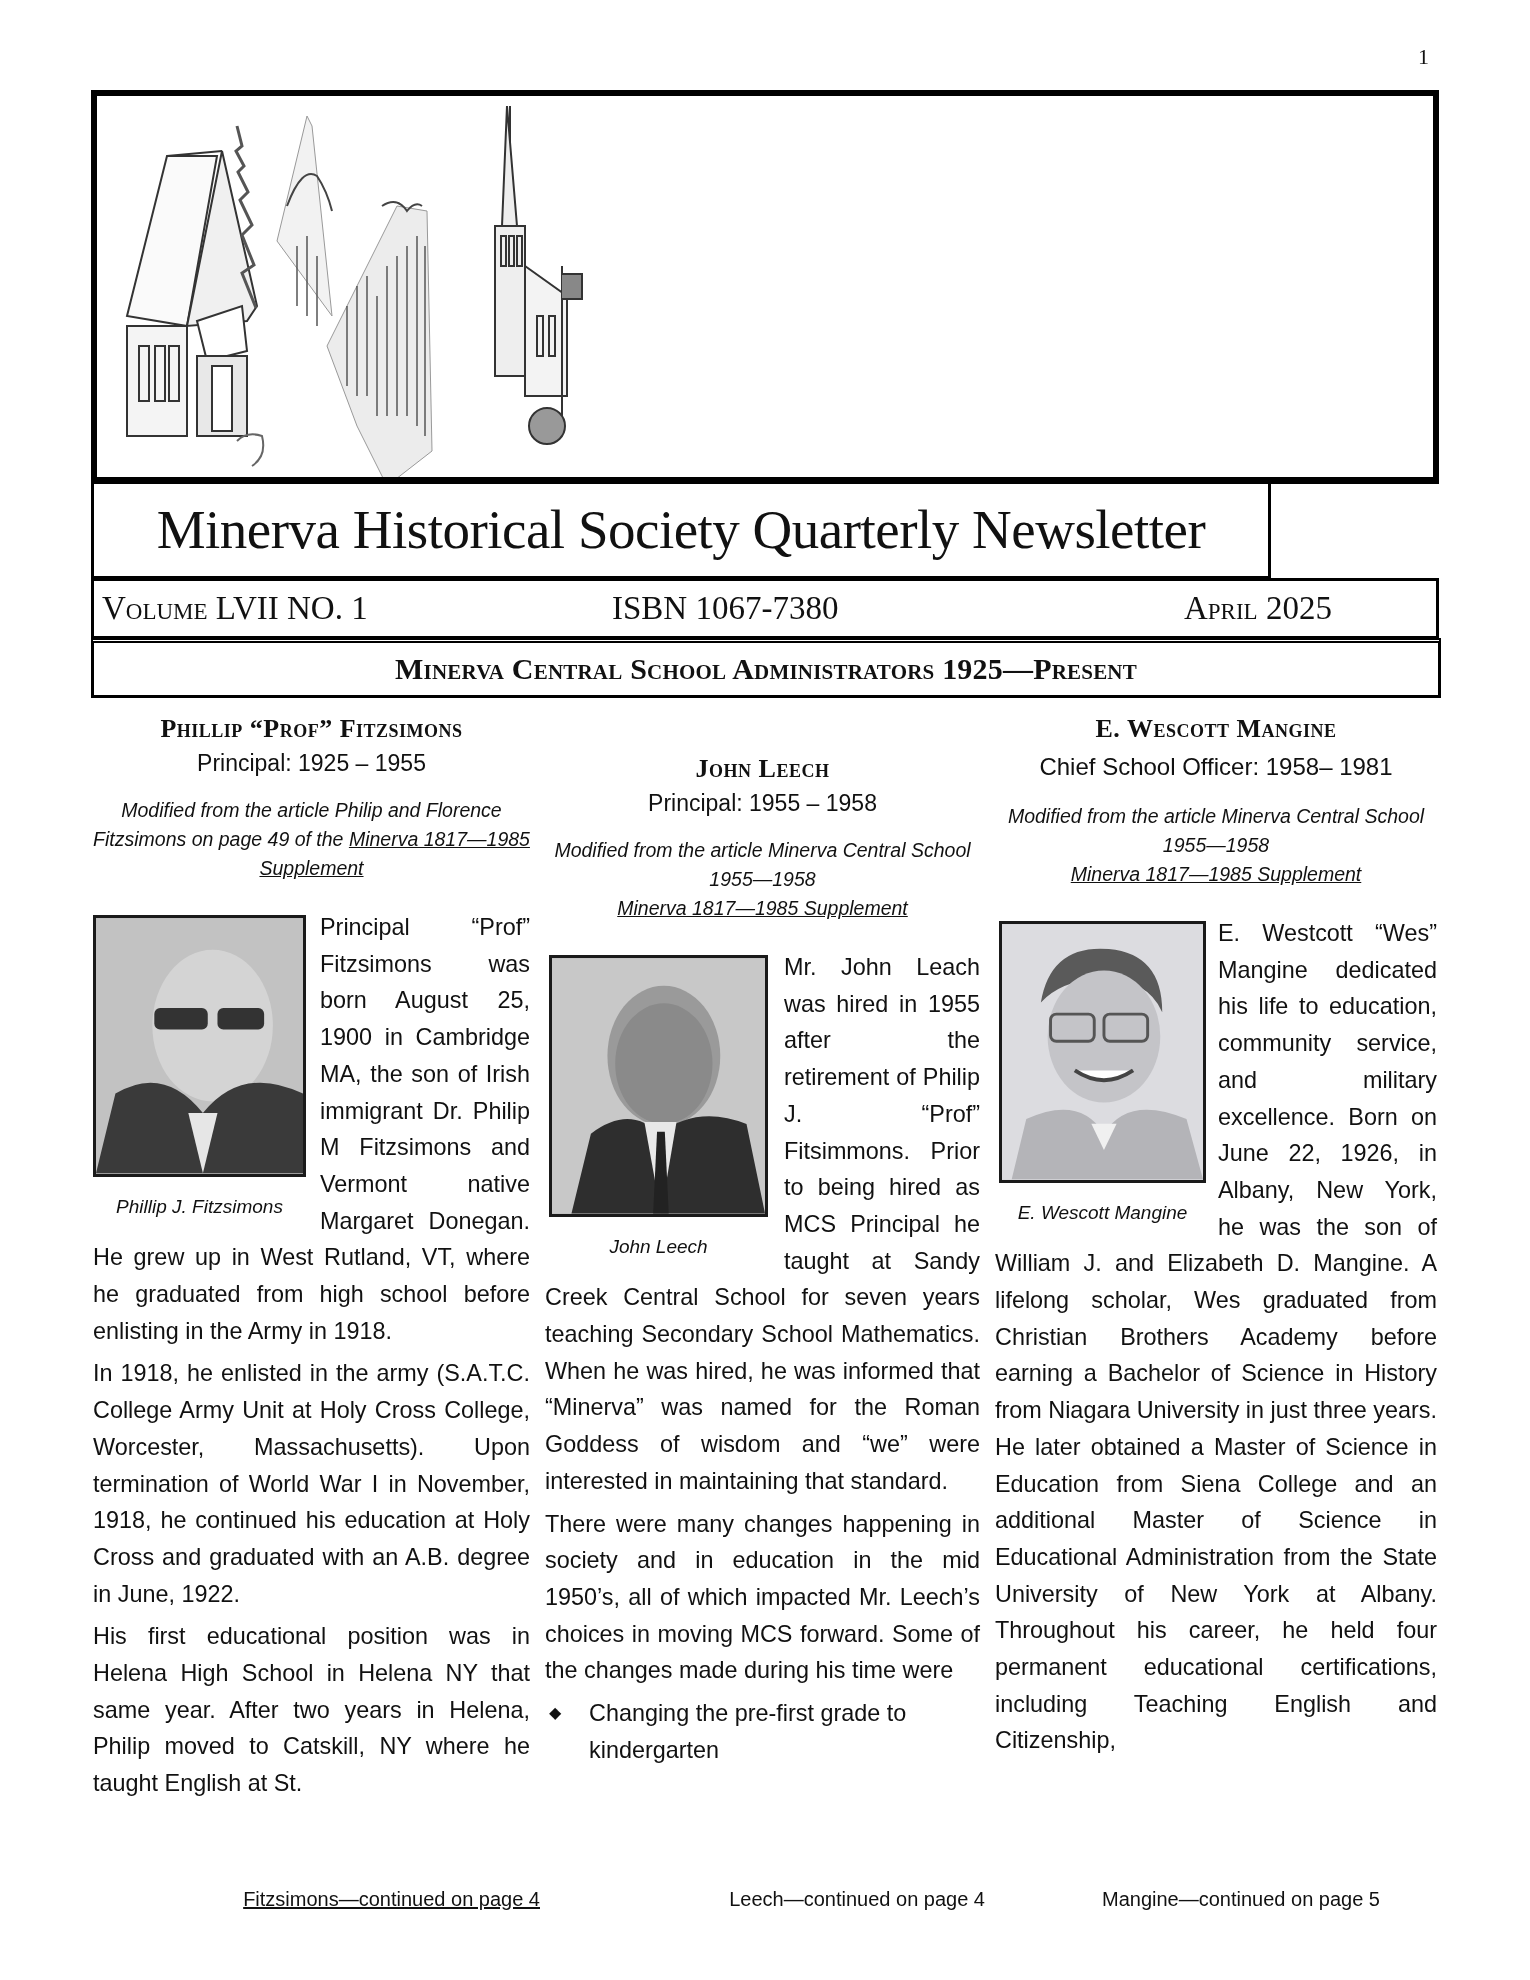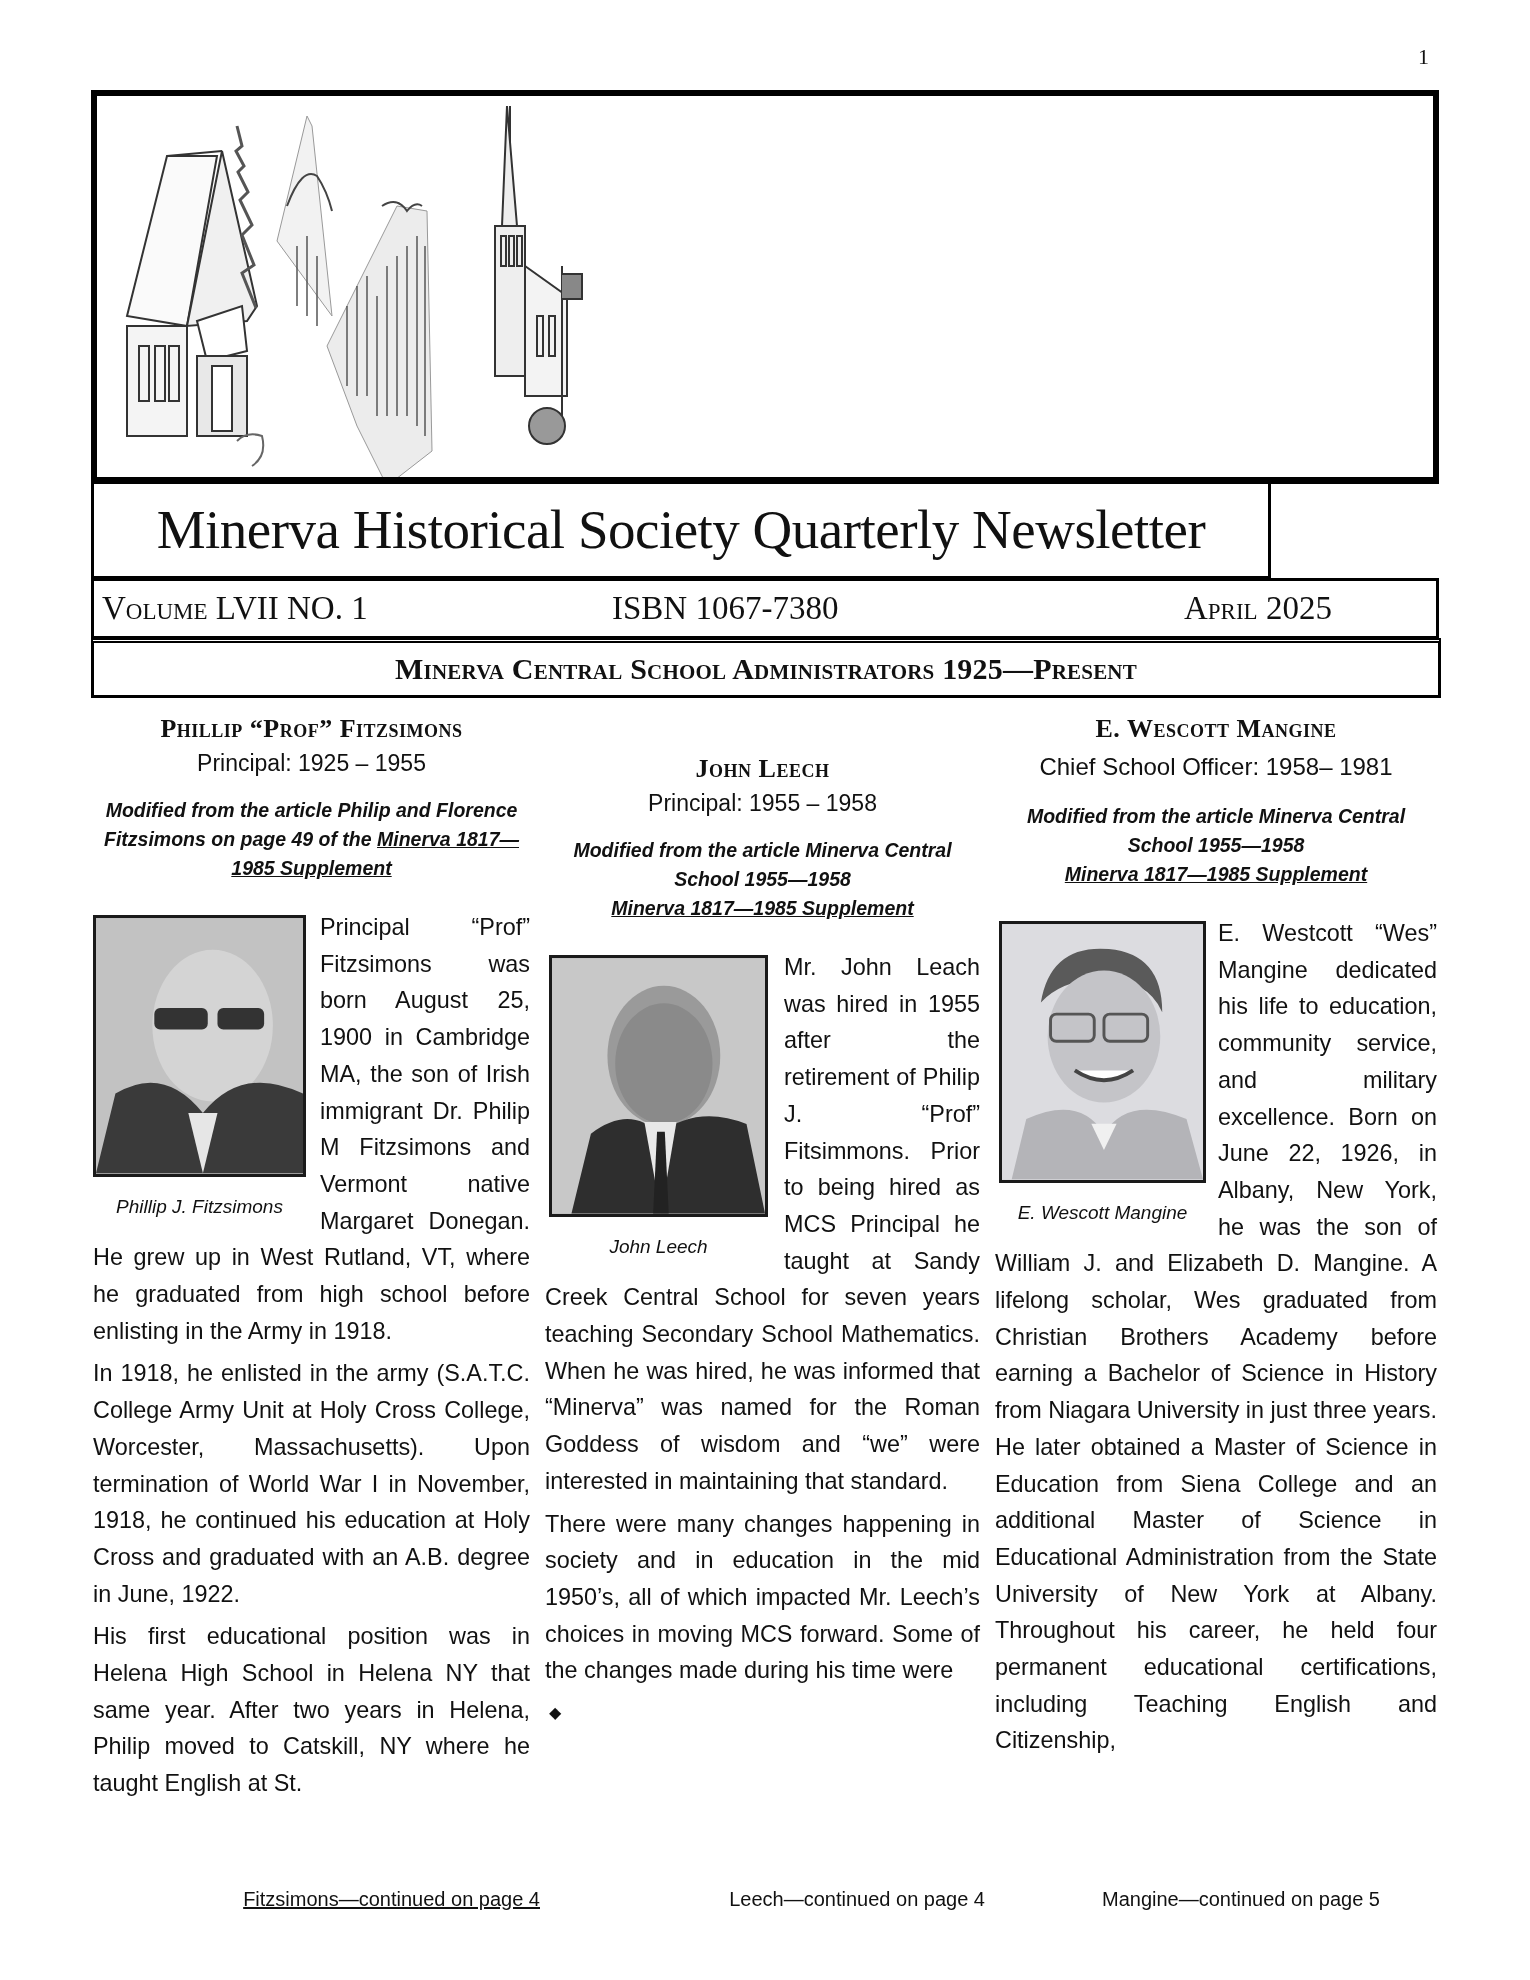--- a/index.html
+++ b/index.html
@@ -26,21 +26,21 @@
     
     .col { position: absolute; top: 712px; }
     .col1 { left: 93px; width: 437px; }
     .col2 { left: 545px; width: 435px; margin-top: 40px; }
     .col3 { left: 995px; width: 442px; }
 
     .col-head { text-align: center; }
     .col-head .name { font-family: "Liberation Serif", "DejaVu Serif", serif; font-weight: bold; font-variant: small-caps; font-size: 26px; line-height: 34px; letter-spacing: 0.5px; }
     .col-head .role { font-size: 23px; line-height: 34px; }
     .col3 .col-head .role { font-size: 24px; line-height: 38px; margin-top: 2px; }
-    .col-head .source { font-style: italic; font-size: 19.5px; line-height: 29px; margin-top: 16px; font-weight: bold; }
+    .col-head .source { font-style: italic; font-size: 19.5px; line-height: 29px; margin-top: 16px; }
     .col-head .source u { text-decoration: underline; }
 
     .body { margin-top: 26px; font-size: 23.4px; line-height: 36.7px; text-align: justify; hyphens: none; }
     .body p { margin-bottom: 6px; }
 
     .figure { float: left; margin: 6px 14px 0 0; text-align: center; }
     .photo { width: 213px; height: 262px; border: 3px solid #1a1a1a; background: #bdbdbd; position: relative; overflow: hidden; }
     .photo svg { width: 100%; height: 100%; display: block; }
     .caption { font-style: italic; font-size: 19px; margin-top: 12px; white-space: nowrap; }
     .col1 .figure { width: 213px; }
@@ -162,21 +162,21 @@
           <path d="M20,262 L40,180 Q80,150 110,180 Q150,150 200,170 L219,262 Z" fill="#2e2e2e"></path>
           <path d="M95,168 L112,262 L128,168 Z" fill="#e8e8e8"></path>
           <path d="M108,178 L104,262 L120,262 L116,178 Z" fill="#222"></path>
         </svg>
       </div>
       <div class="caption">John Leech</div>
     </div>
     <p>Mr. John Leach was hired in 1955 after the retirement of Philip J. “Prof” Fitsimmons. Prior to being hired as MCS Principal he taught at Sandy Creek Central School for seven years teaching Secondary School Mathematics.  When he was hired, he was informed that “Minerva” was named for the Roman Goddess of wisdom and “we” were interested in maintaining that standard.</p>
     <p>There were many changes happening in society and in education in the mid 1950’s, all of which impacted Mr. Leech’s choices in moving MCS forward. Some of the changes made during his time were</p>
     <ul class="bullet-list">
-      <li><span class="bullet">◆</span></li>
+      <li><span class="bullet">◆</span><span>Changing the pre-first grade to kindergarten</span></li>
     </ul>
   </div>
 </div>
 
 <div class="col col3">
   <div class="col-head">
     <div class="name">E. Wescott Mangine</div>
     <div class="role">Chief School Officer: 1958– 1981</div>
     <div class="source"><div>Modified from the article Minerva Central School 1955—1958</div><u>Minerva 1817—1985 Supplement</u></div>
   </div>

